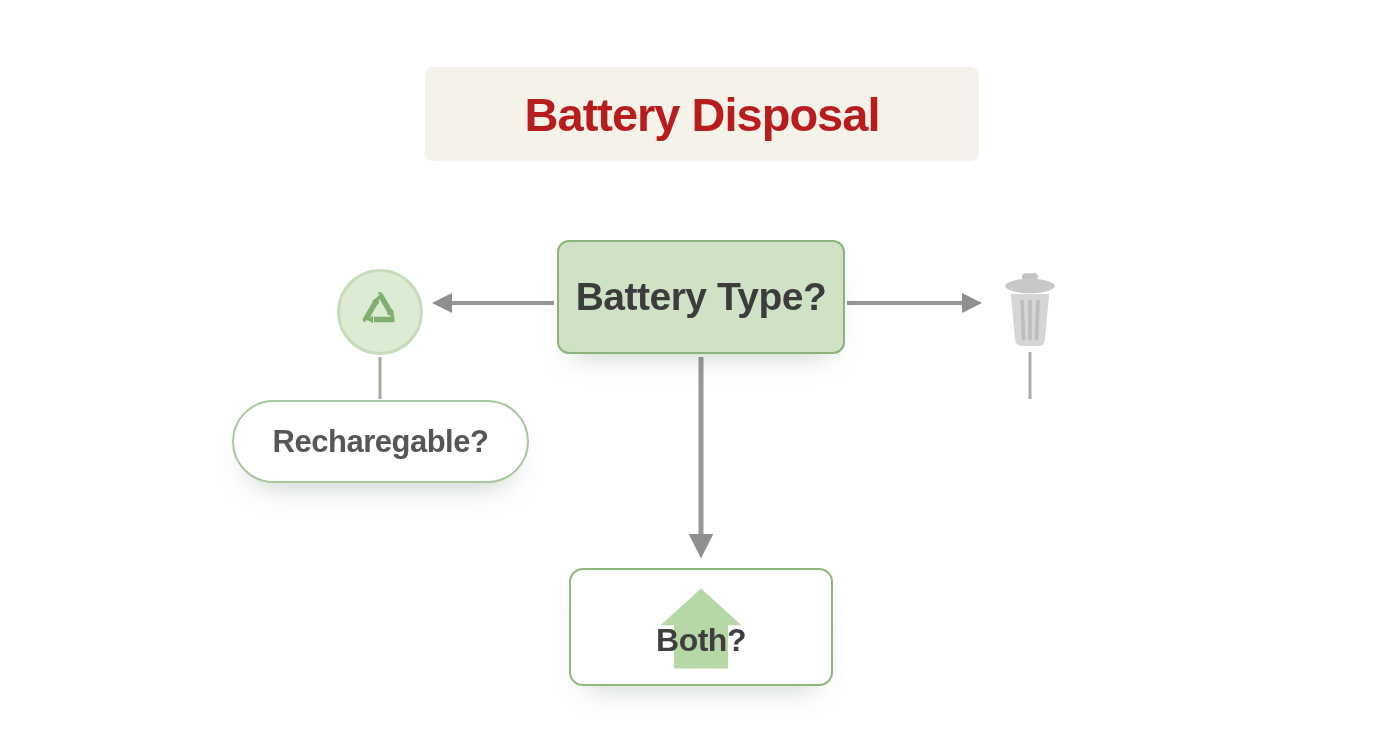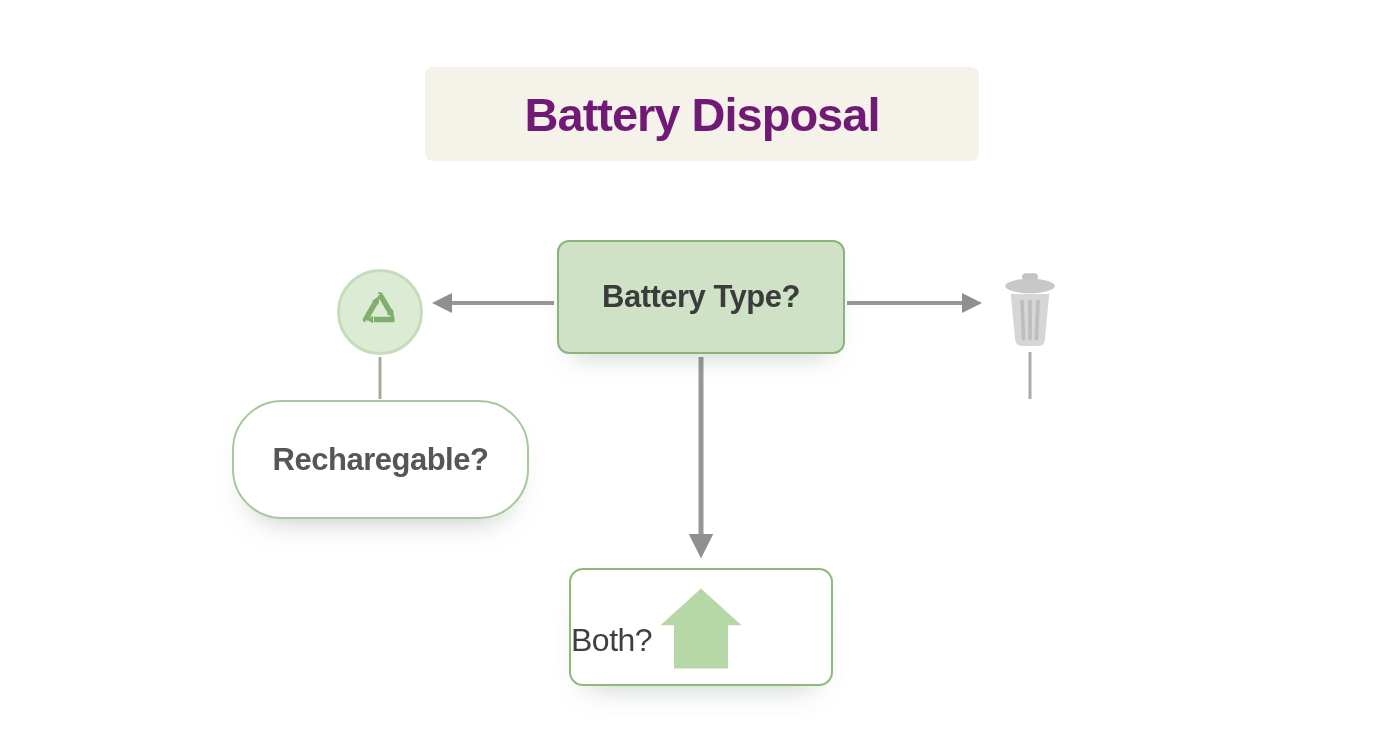--- a/index.html
+++ b/index.html
@@ -20,33 +20,33 @@
     position: absolute;
     left: 425px; top: 67px;
     width: 554px; height: 94px;
     background: #f5f3e9;
     border-radius: 8px;
     display: flex; align-items: center; justify-content: center;
   }
   .banner .title {
     font-size: 47px;
     font-weight: 700;
-    color: #701a75;
+    color: #b91c1c;
     letter-spacing: -1px;
   }
 
   .node-root {
     position: absolute;
     left: 557px; top: 240px;
     width: 288px; height: 114px;
     background: #cfe2c5;
     border: 2px solid #8ab47b;
     border-radius: 12px;
     display: flex; align-items: center; justify-content: center;
-    font-size: 31px; font-weight: 600; color: #3c3c3c;
+    font-size: 39px; font-weight: 600; color: #3c3c3c;
     letter-spacing: -0.5px;
     box-shadow: 0 16px 28px -16px rgba(80, 110, 80, 0.35);
   }
 
   .icon-circle {
     position: absolute;
     left: 337px; top: 269px;
     width: 86px; height: 86px;
     border-radius: 50%;
     background: #dcebd4;
@@ -56,21 +56,21 @@
 
   .icon-trash {
     position: absolute;
     left: 986px; top: 268px;
     width: 88px; height: 84px;
     display: flex; align-items: center; justify-content: center;
   }
 
   .pill {
     position: absolute;
-    height: 119px;
+    height: 83px;
     background: #ffffff;
     border-radius: 50px;
     display: flex; align-items: center; justify-content: center;
     font-size: 31px; font-weight: 600;
     letter-spacing: -0.5px;
   }
   .pill-left {
     left: 232px; top: 400px; width: 297px;
     border: 2px solid #a7c79d;
     color: #565656;
@@ -93,21 +93,22 @@
     box-shadow: 0 18px 30px -18px rgba(60, 90, 60, 0.3);
   }
   .node-both .home {
     position: absolute;
     left: 50%; top: 13px;
     transform: translateX(-50%);
   }
   .node-both .label {
     position: absolute;
     left: 0; right: 0; top: 52px;
-    font-size: 32px; font-weight: 400; color: #3f3f3f;
+    text-align: center;
+    font-size: 32px; font-weight: 700; color: #3f3f3f;
     letter-spacing: -0.5px;
   }
 </style>
 </head>
 <body>
 
 <div class="canvas">
 
   <svg class="connectors" width="1392" height="752" viewBox="0 0 1392 752">
     <defs>

